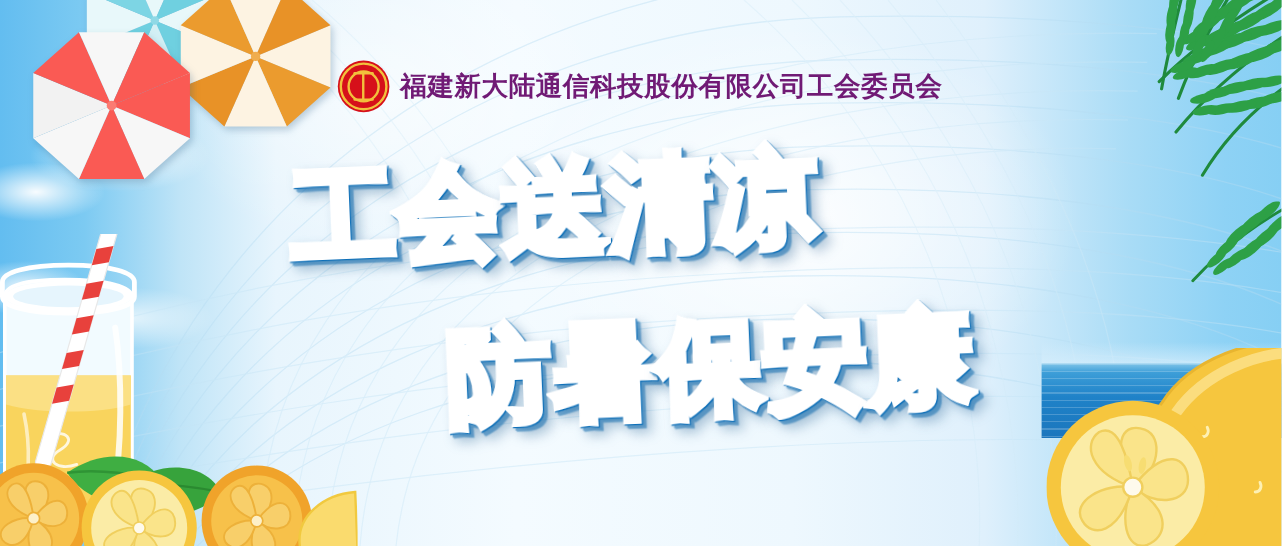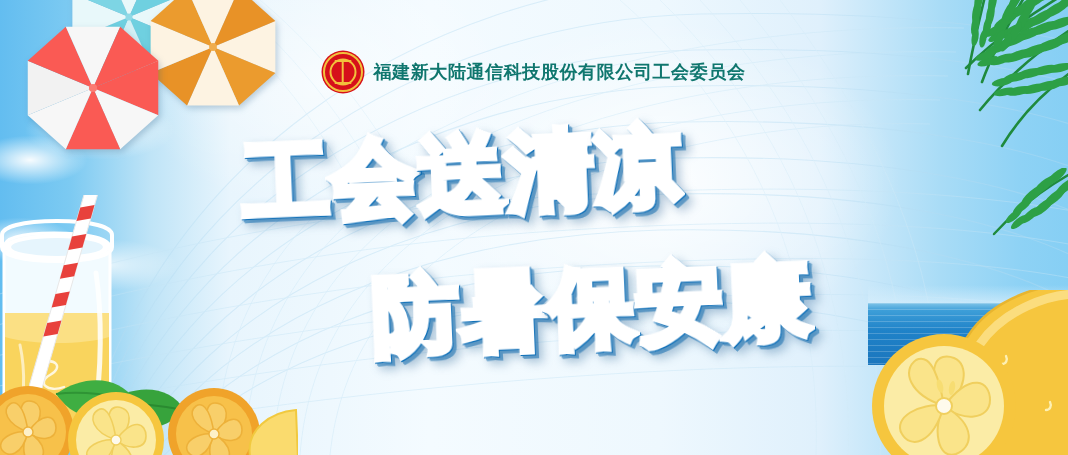--- a/index.html
+++ b/index.html
@@ -77,21 +77,21 @@
   }
   .union-logo .gbar-b{
     position:absolute;left:50%;bottom:6px;transform:translateX(-50%);
     width:17px;height:2.4px;background:#f2c13c;border-radius:1px;
   }
   .union-logo .gstem{
     position:absolute;left:50%;top:6px;transform:translateX(-50%);
     width:2.6px;height:24px;background:#f2c13c;border-radius:1px;
   }
   .org-name{
-    font-size:18px;font-weight:bold;color:#0f766e;
+    font-size:22px;font-weight:bold;color:#701a75;
     letter-spacing:.6px;white-space:nowrap;
     font-family:"DejaVu Sans","Liberation Sans",sans-serif;
   }
 
   
   .title-wrap{position:absolute;inset:0;z-index:5;pointer-events:none;}
   .tline{position:absolute;white-space:nowrap;pointer-events:auto;}
   .tline-1{left:243px;top:131px;transform:rotate(-2.4deg);}
   .tline-2{left:372px;top:264px;transform:rotate(-2.4deg);}
   .tchar{

